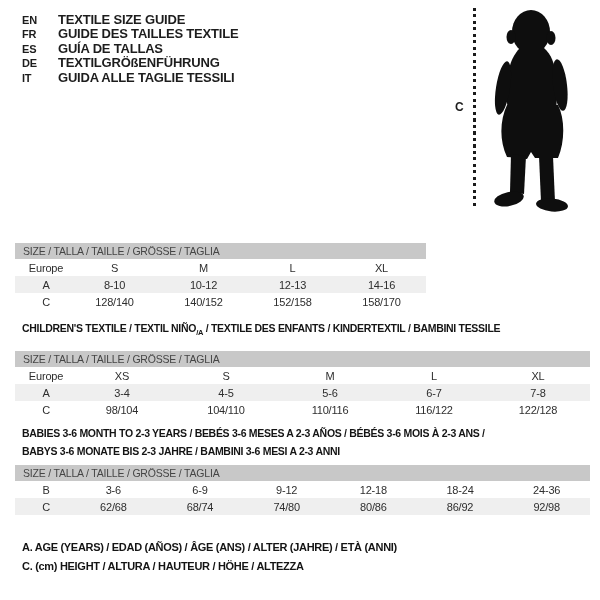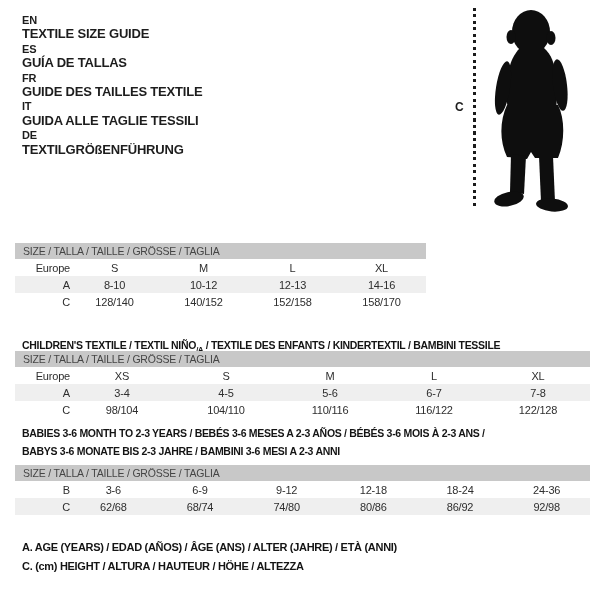--- a/index.html
+++ b/index.html
@@ -4,21 +4,21 @@
 <style>
   * { margin:0; padding:0; box-sizing:border-box; }
   html,body { background:#ffffff; }
   .canvas {
     position:relative; width:600px; height:600px; background:#ffffff;
     font-family:"Liberation Sans", sans-serif; color:#1d1d1d; overflow:hidden;
   }
 
   
   .lang-list { position:absolute; left:22px; top:13px; }
-  .lang-row { display:flex; line-height:14.4px;flex-direction:column; }
+  .lang-row { display:flex; line-height:14.4px; }
   .lang-code { width:36px; font-size:11px; font-weight:bold; letter-spacing:-0.2px; }
   .lang-text { font-size:13px; font-weight:bold; letter-spacing:-0.2px; }
 
   
   .figure { position:absolute; left:440px; top:0; width:160px; height:215px; }
   .c-label { position:absolute; left:15px; top:100px; font-size:12px; font-weight:bold; }
   .dashed-line {
     position:absolute; left:33px; top:8px; width:2.5px; height:198px;
     background:repeating-linear-gradient(to bottom,#1b1b1b 0 3px,transparent 3px 6.5px);
   }
@@ -29,21 +29,21 @@
     position:absolute; left:22px; font-size:10.5px; font-weight:bold;
     letter-spacing:-0.3px; color:#141414; line-height:18px; white-space:nowrap;
   }
   .tbl { position:absolute; left:15px; }
   .tbl-head {
     height:16px; background:#c8c8c8; color:#454545; font-size:10.5px;
     letter-spacing:-0.2px; line-height:16px; padding-left:8px; font-weight:normal;
   }
   .tbl-row { display:grid; height:17px; align-items:center; font-size:11px; color:#2e2e2e; letter-spacing:-0.2px; }
   .tbl-row.alt { background:#efefef; }
-  .tbl-row .lbl { padding-left:7px; text-align:right; }
+  .tbl-row .lbl { padding-left:7px; text-align:center; }
   .tbl-row span { text-align:center; }
   .cols4 { grid-template-columns:55px repeat(4,1fr); }
   .cols5 { grid-template-columns:55px repeat(5,1fr); }
   .cols6 { grid-template-columns:55px repeat(6,1fr); }
   .t1 { width:411px; }
   .t2, .t3 { width:575px; }
   .sub-a { font-size:7.5px; vertical-align:sub; font-weight:bold; }
 
   
   .footnotes { position:absolute; left:22px; top:538px; }
@@ -53,34 +53,34 @@
 <body>
 
 <div class="canvas">
 
   <div class="lang-list">
     <div class="lang-row">
       <span class="lang-code">EN</span>
       <span class="lang-text">TEXTILE SIZE GUIDE</span>
     </div>
     <div class="lang-row">
+      <span class="lang-code">FR</span>
+      <span class="lang-text">GUIDE DES TAILLES TEXTILE</span>
+    </div>
+    <div class="lang-row">
       <span class="lang-code">ES</span>
       <span class="lang-text">GUÍA DE TALLAS</span>
     </div>
     <div class="lang-row">
-      <span class="lang-code">FR</span>
-      <span class="lang-text">GUIDE DES TAILLES TEXTILE</span>
+      <span class="lang-code">DE</span>
+      <span class="lang-text">TEXTILGRÖßENFÜHRUNG</span>
     </div>
     <div class="lang-row">
       <span class="lang-code">IT</span>
       <span class="lang-text">GUIDA ALLE TAGLIE TESSILI</span>
-    </div>
-    <div class="lang-row">
-      <span class="lang-code">DE</span>
-      <span class="lang-text">TEXTILGRÖßENFÜHRUNG</span>
     </div>
   </div>
 
   <div class="figure">
     <span class="c-label">C</span>
     <div class="dashed-line"></div>
     <svg class="baby-svg" width="100" height="206" viewBox="0 0 100 206" fill="#0e0e0e">
       <ellipse cx="49" cy="26" rx="19" ry="22"></ellipse>
       <ellipse cx="29" cy="31" rx="4.5" ry="7"></ellipse>
       <ellipse cx="69" cy="32" rx="4.5" ry="7"></ellipse>
@@ -113,21 +113,21 @@
     </div>
     <div class="tbl-row cols4">
       <span class="lbl">C</span>
       <span>128/140</span>
       <span>140/152</span>
       <span>152/158</span>
       <span>158/170</span>
     </div>
   </div>
 
-  <div class="tbl-title" style="top:336px;"><span>CHILDREN'S TEXTILE / TEXTIL NIÑO</span><span class="sub-a">/A</span><span> / TEXTILE DES ENFANTS / KINDERTEXTIL / BAMBINI TESSILE</span></div>
+  <div class="tbl-title" style="top:319px;"><span>CHILDREN'S TEXTILE / TEXTIL NIÑO</span><span class="sub-a">/A</span><span> / TEXTILE DES ENFANTS / KINDERTEXTIL / BAMBINI TESSILE</span></div>
   <div class="tbl t2" style="top:351px;">
     <div class="tbl-head">SIZE / TALLA / TAILLE / GRÖSSE / TAGLIA</div>
     <div class="tbl-row cols5">
       <span class="lbl">Europe</span>
       <span>XS</span>
       <span>S</span>
       <span>M</span>
       <span>L</span>
       <span>XL</span>
     </div>

